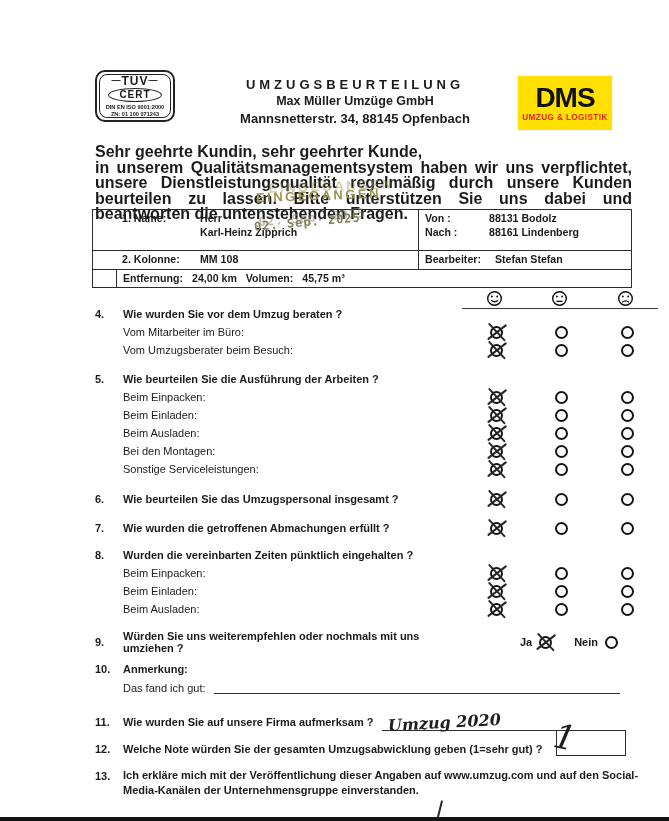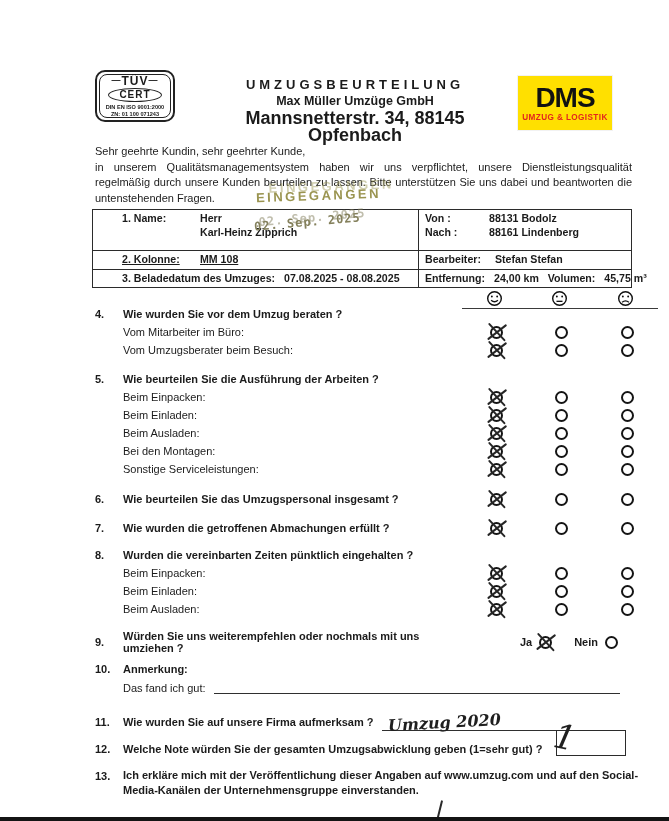--- a/index.html
+++ b/index.html
@@ -22,30 +22,30 @@
   .tuv-cert{
     border:1.4px solid #222; border-radius:50%; padding:0 10px; font-weight:700;
     font-size:10px; line-height:12px; letter-spacing:1px; z-index:1; margin:1px 0 2px;
   }
   .tuv-small{font-size:5.6px; font-weight:700; line-height:6.5px; text-align:center; z-index:1;}
   .hdr-text{
     position:absolute; top:76px; left:205px; width:300px; text-align:center;
   }
   .hdr-title{font-weight:700; font-size:13px; letter-spacing:4px; line-height:17px;}
   .hdr-co{font-weight:700; font-size:12.5px; line-height:17px;}
-  .hdr-addr{font-weight:700; font-size:18px; line-height:17px;}
+  .hdr-addr{font-weight:700; font-size:13px; line-height:17px;}
   .dms-logo{
     position:absolute; top:76px; left:518px; width:94px; height:54px;
     border-radius:0; display:flex; flex-direction:column; align-items:center;
     justify-content:center; box-shadow:0 0 0 1px rgba(0,0,0,0.05);
   }
   .dms-name{font-weight:900; font-size:28px; line-height:26px; letter-spacing:-1px; color:#111;}
   .dms-tag{font-weight:700; font-size:8.2px; letter-spacing:0.4px; margin-top:2px;}
   
-  .intro{position:absolute; top:144px; left:95px; width:537px; font-weight:400; font-size:11px; line-height:15.5px;}
+  .intro{position:absolute; top:144px; left:95px; width:537px; font-weight:700; font-size:16px; line-height:15.5px;}
   .intro-body{text-align:justify;}
   
   .stamp-received{
     position:absolute; top:188px; left:256px; font-weight:700; font-size:13px;
     letter-spacing:2.5px; transform:rotate(-2deg);
   }
   .stamp-date{
     position:absolute; top:6px; left:138px; font-family:"DejaVu Sans Mono", monospace;
     font-weight:700; font-size:12px; letter-spacing:1px; transform:rotate(-5deg);
     white-space:nowrap;
@@ -54,21 +54,21 @@
   .info-table{
     position:absolute; top:209px; left:92px; width:540px; box-sizing:border-box;
     border:1.6px solid #2b2b2b; font-weight:700; font-size:10.6px;
   }
   .t-row{display:grid; grid-template-columns:302px 1fr;}
   .t-row + .t-row{border-top:1.4px solid #2b2b2b;}
   .t-cell{padding:2px 6px; line-height:13.5px; box-sizing:border-box;margin-left:23px;}
   .t-cell.right{border-left:1.4px solid #2b2b2b;}
   .name-cell{display:grid; grid-template-columns:78px 1fr; position:relative; height:40px;}
   .vn-line{display:grid; grid-template-columns:64px 1fr;}
-  .kv{display:grid; grid-template-columns:78px 1fr;text-decoration:underline;}
+  .kv{display:grid; grid-template-columns:78px 1fr;}
   .bv{display:grid; grid-template-columns:70px 1fr;}
   .flexline{display:flex; gap:9px; white-space:nowrap;}
   
   .rate-header{
     position:absolute; top:290px; left:462px; width:196px; height:17px;
     display:flex; border-bottom:1.5px solid #3a3a3a; padding-bottom:1px;
   }
   .rate-header .cell{flex:1; display:flex; justify-content:center; align-items:flex-end;}
   
   .questions{position:absolute; top:306px; left:95px; width:565px; font-size:11px;}
@@ -183,24 +183,20 @@
       <div class="t-cell kv">
         <span>2. Kolonne:</span>
         <span>MM 108</span>
       </div>
       <div class="t-cell right bv">
         <span>Bearbeiter:</span>
         <span>Stefan Stefan</span>
       </div>
     </div>
     <div class="t-row">
-      <div class="t-cell flexline">
-        <span>3. Beladedatum des Umzuges:</span>
-        <span>07.08.2025 - 08.08.2025</span>
-      </div>
       <div class="t-cell right flexline">
         <span>Entfernung:</span>
         <span>24,00 km</span>
         <span>Volumen:</span>
         <span>45,75 m³</span>
       </div>
     </div>
   </div>
 
   <div class="rate-header">

